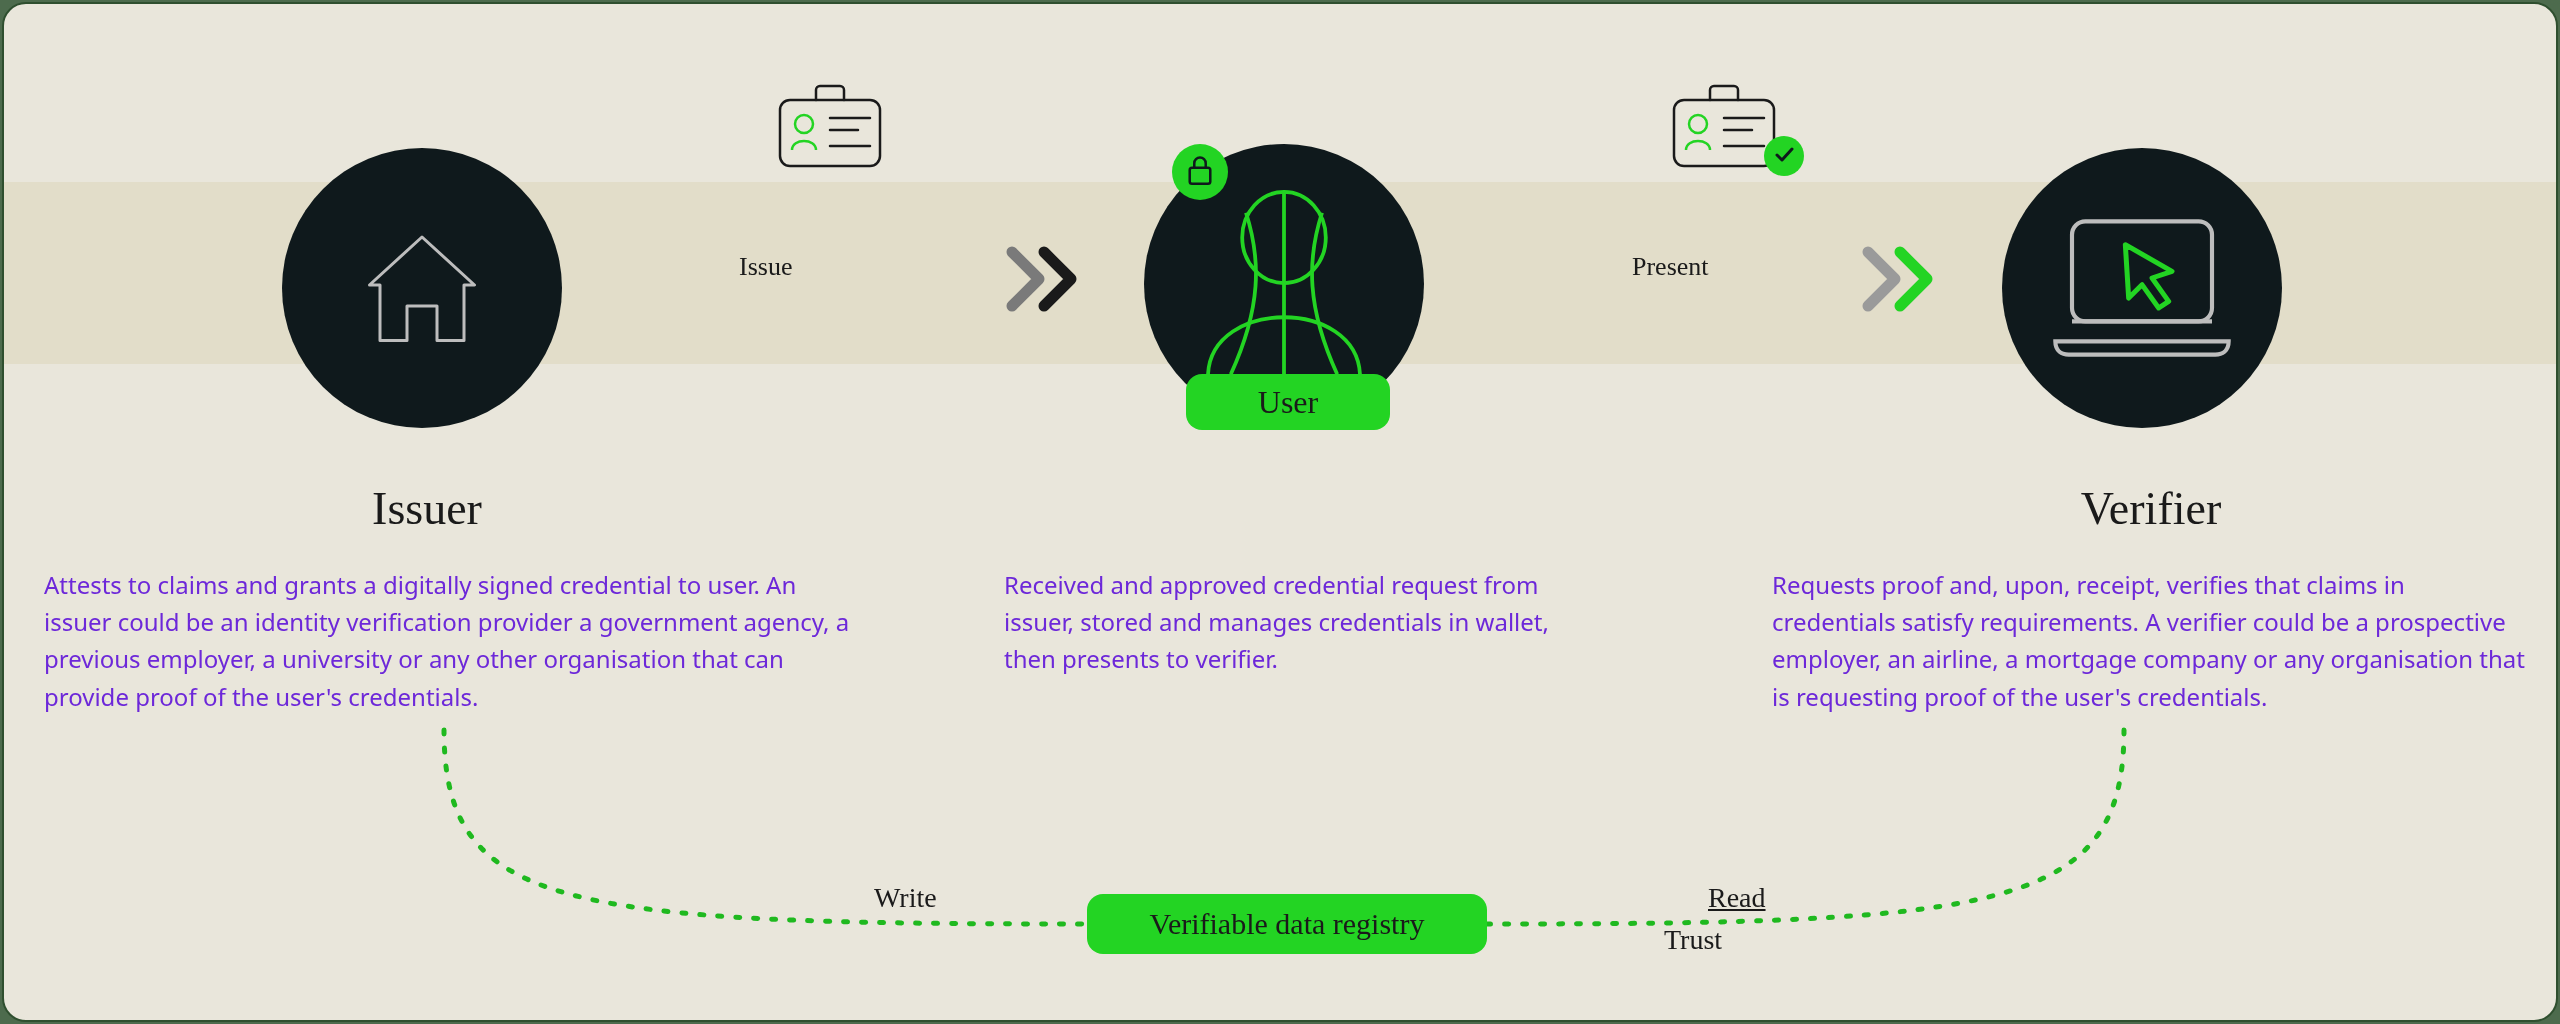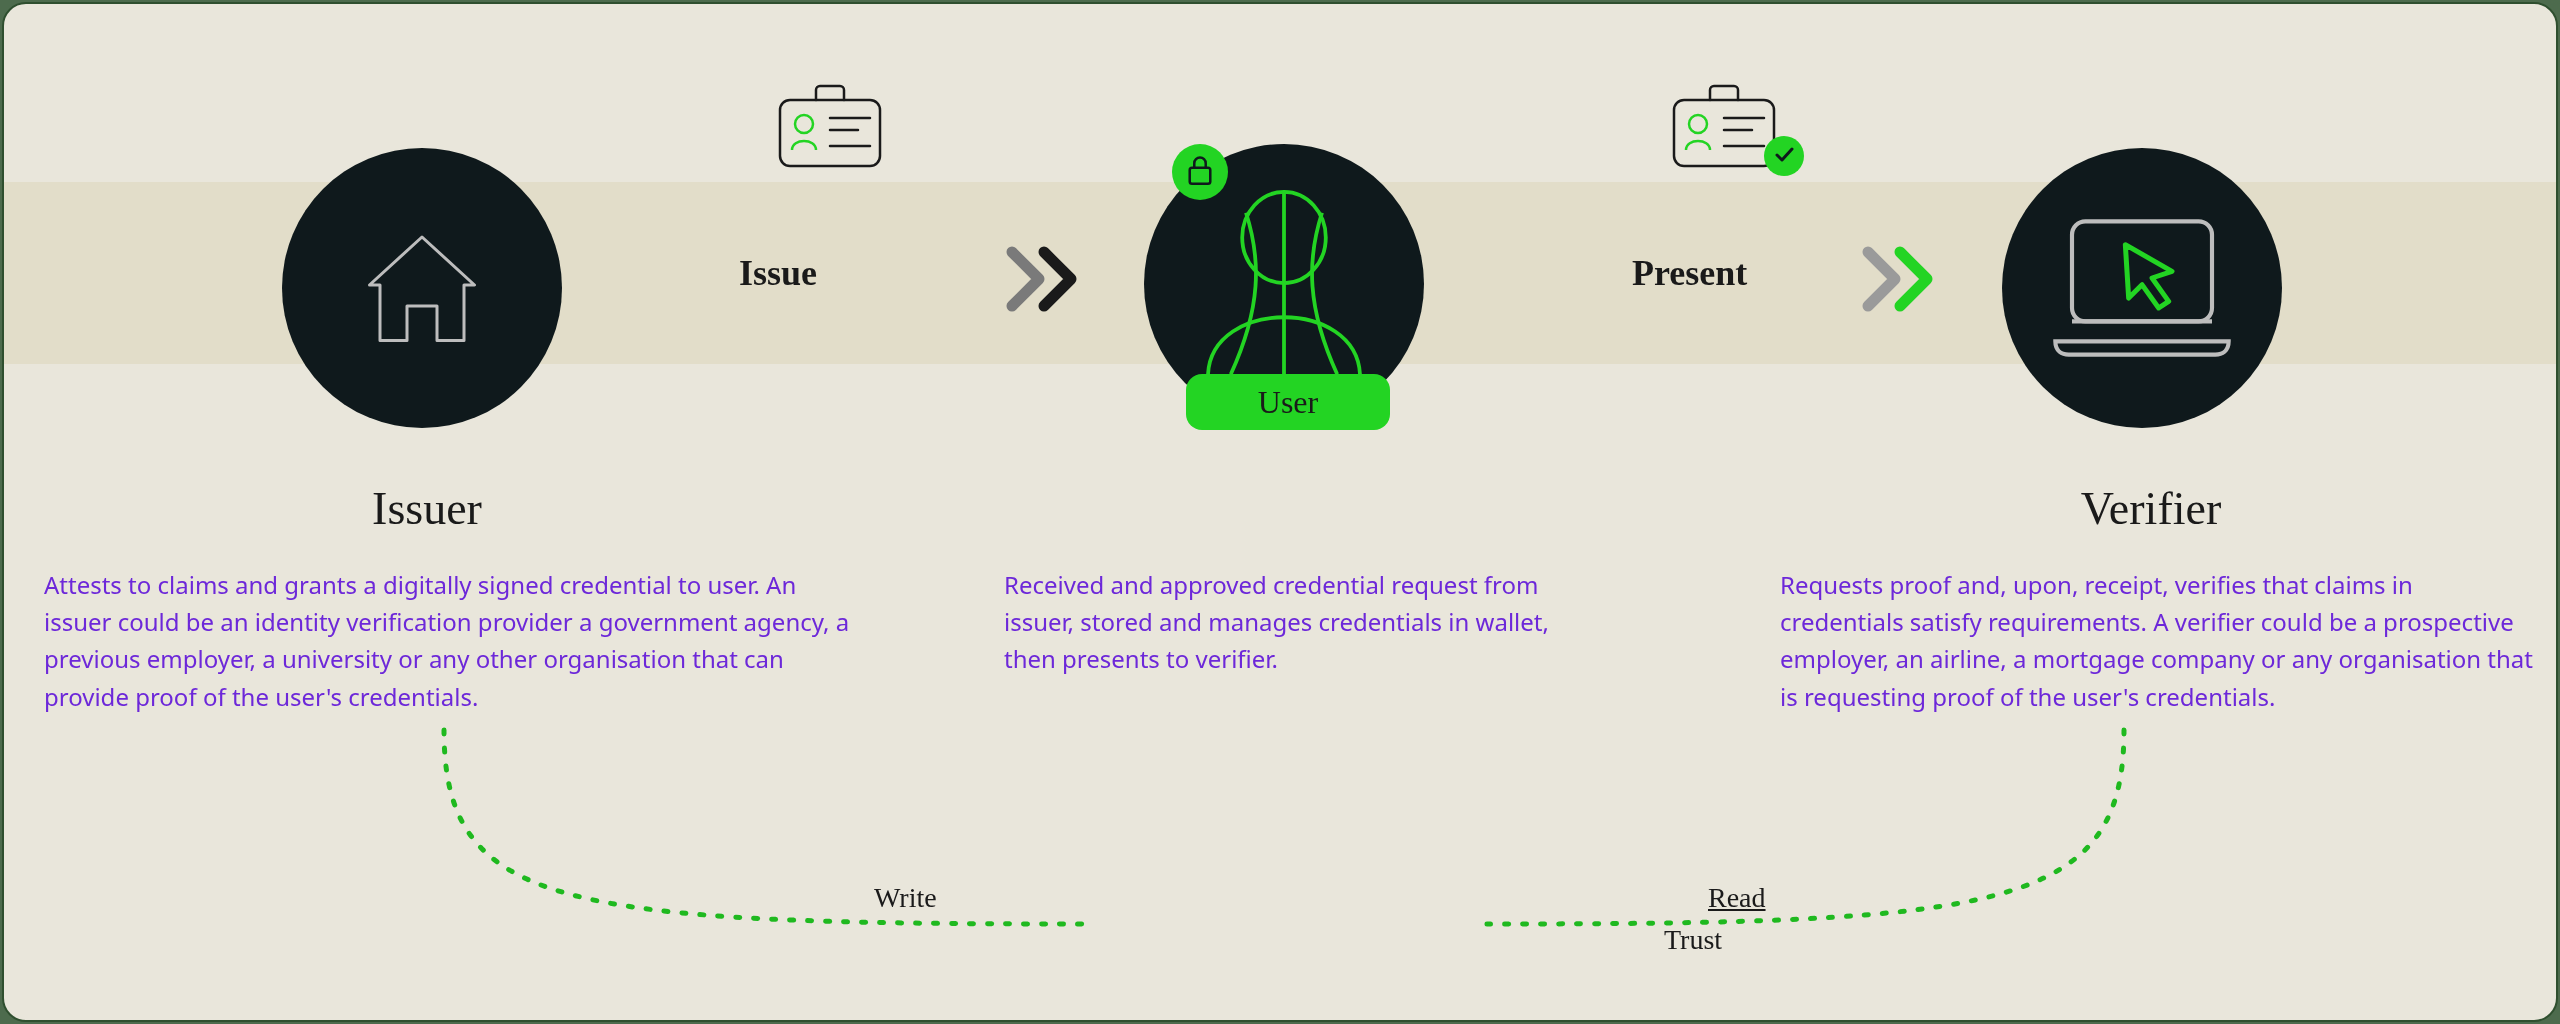--- a/index.html
+++ b/index.html
@@ -76,22 +76,21 @@
     width:204px; height:56px;
     border-radius:16px;
     background:var(--green);
     display:flex; align-items:center; justify-content:center;
     font-size:32px;
   }
 
   
   .flow-label{
     position:absolute;
-    font-size:36px;
-    font-weight:bold;
+    font-size:26px;
   }
   .issue-label{ left:735px; top:248px; }
   .present-label{ left:1628px; top:248px; }
 
   
   .chev{
     position:absolute;
     top:240px;
   }
   .chev-issue{ left:1000px; }
@@ -128,21 +127,21 @@
     position:absolute;
     top:562px;
     font-family: system-ui, -apple-system, "Segoe UI", Arial, sans-serif;
     font-size:24px;
     line-height:1.55;
     text-align:left;
     color:#6d28d9;
   }
   .role-desc.d-issuer{ left:40px;  width:816px; }
   .role-desc.d-ind{    left:1000px; width:562px; }
-  .role-desc.d-ver{    left:1768px; width:756px;margin-left:8px; }
+  .role-desc.d-ver{    left:1768px; width:756px; }
 
   
   .registry{
     position:absolute;
     left:1083px; top:890px;
     width:400px; height:60px;
     background:var(--green);
     border-radius:16px;
     display:flex; align-items:center; justify-content:center;
     font-size:30px;
@@ -294,19 +293,22 @@
     <div class="role-desc d-ind">Received and approved credential request from issuer, stored and manages credentials in wallet, then presents to verifier.</div>
     <div class="role-desc d-ver">Requests proof and, upon, receipt, verifies that claims in credentials satisfy requirements. A verifier could be a prospective employer, an airline, a mortgage company or any organisation that is requesting proof of the user's credentials.</div>
 
     <svg class="dashed-svg" width="2560" height="1024">
       <g fill="none" stroke="#1fb91f" stroke-width="5" stroke-dasharray="4 14" stroke-linecap="round">
         <path d="M440 726 C 440 905, 560 920, 1083 920"></path>
         <path d="M2120 726 C 2120 905, 2000 920, 1483 920"></path>
       </g>
     </svg>
 
+    <div class="registry">
+      <span>Verifiable data registry</span>
+    </div>
 
     <div class="write-label">Write</div>
     <div class="read-label">Read</div>
     <div class="trust-label">Trust</div>
 
   </div>
 </div>
 
 </body></html>

